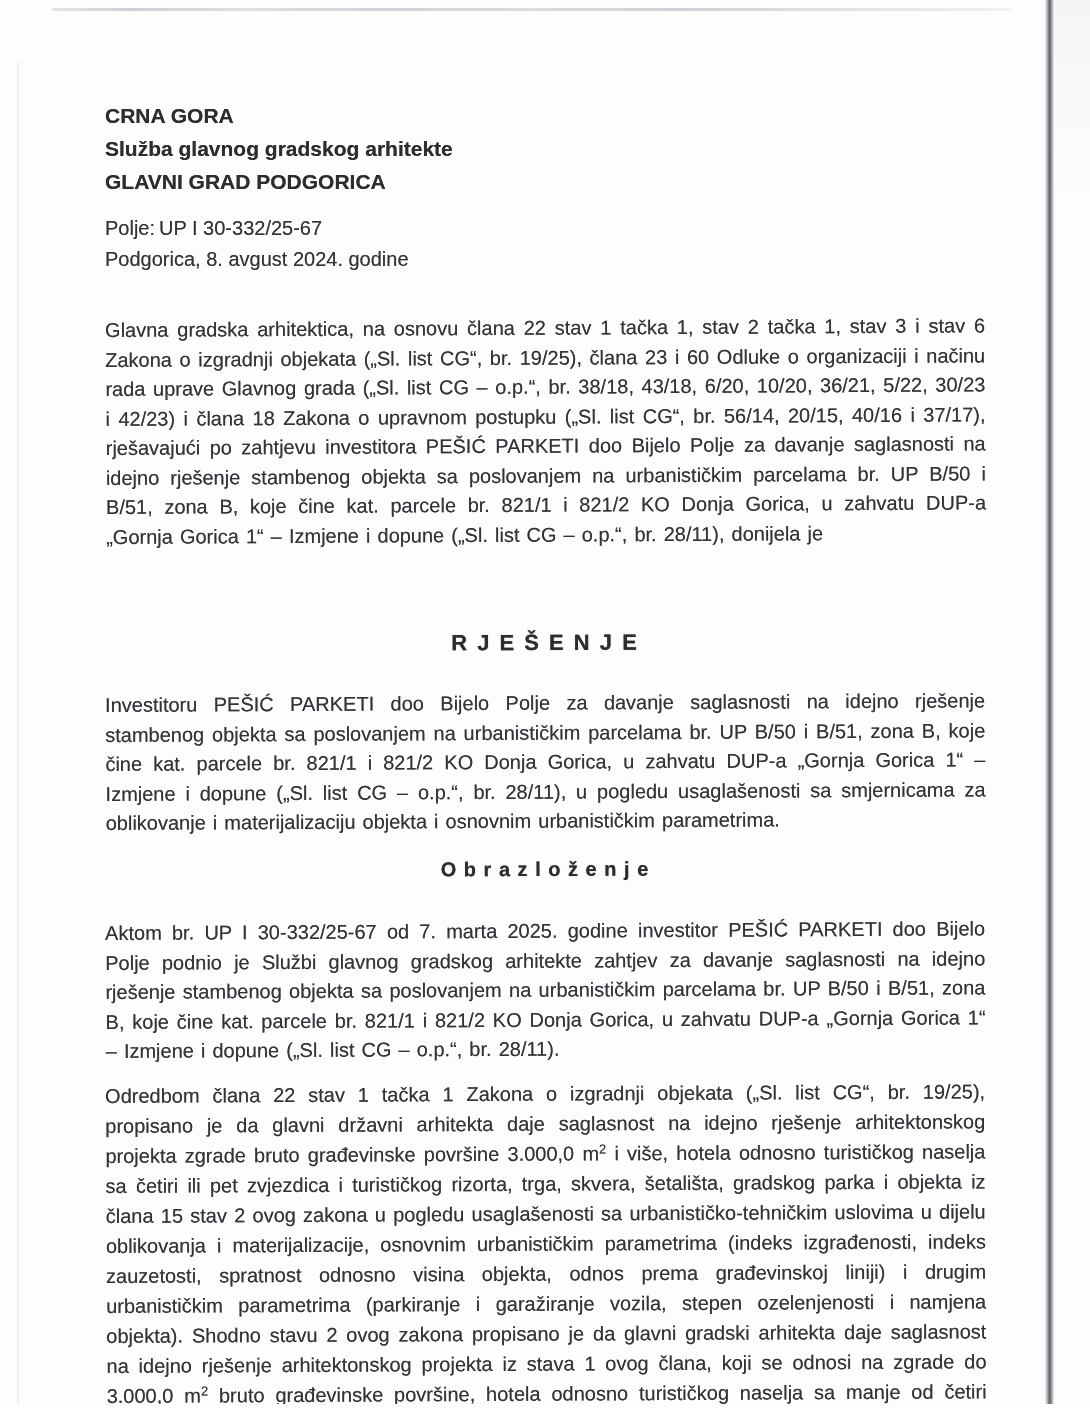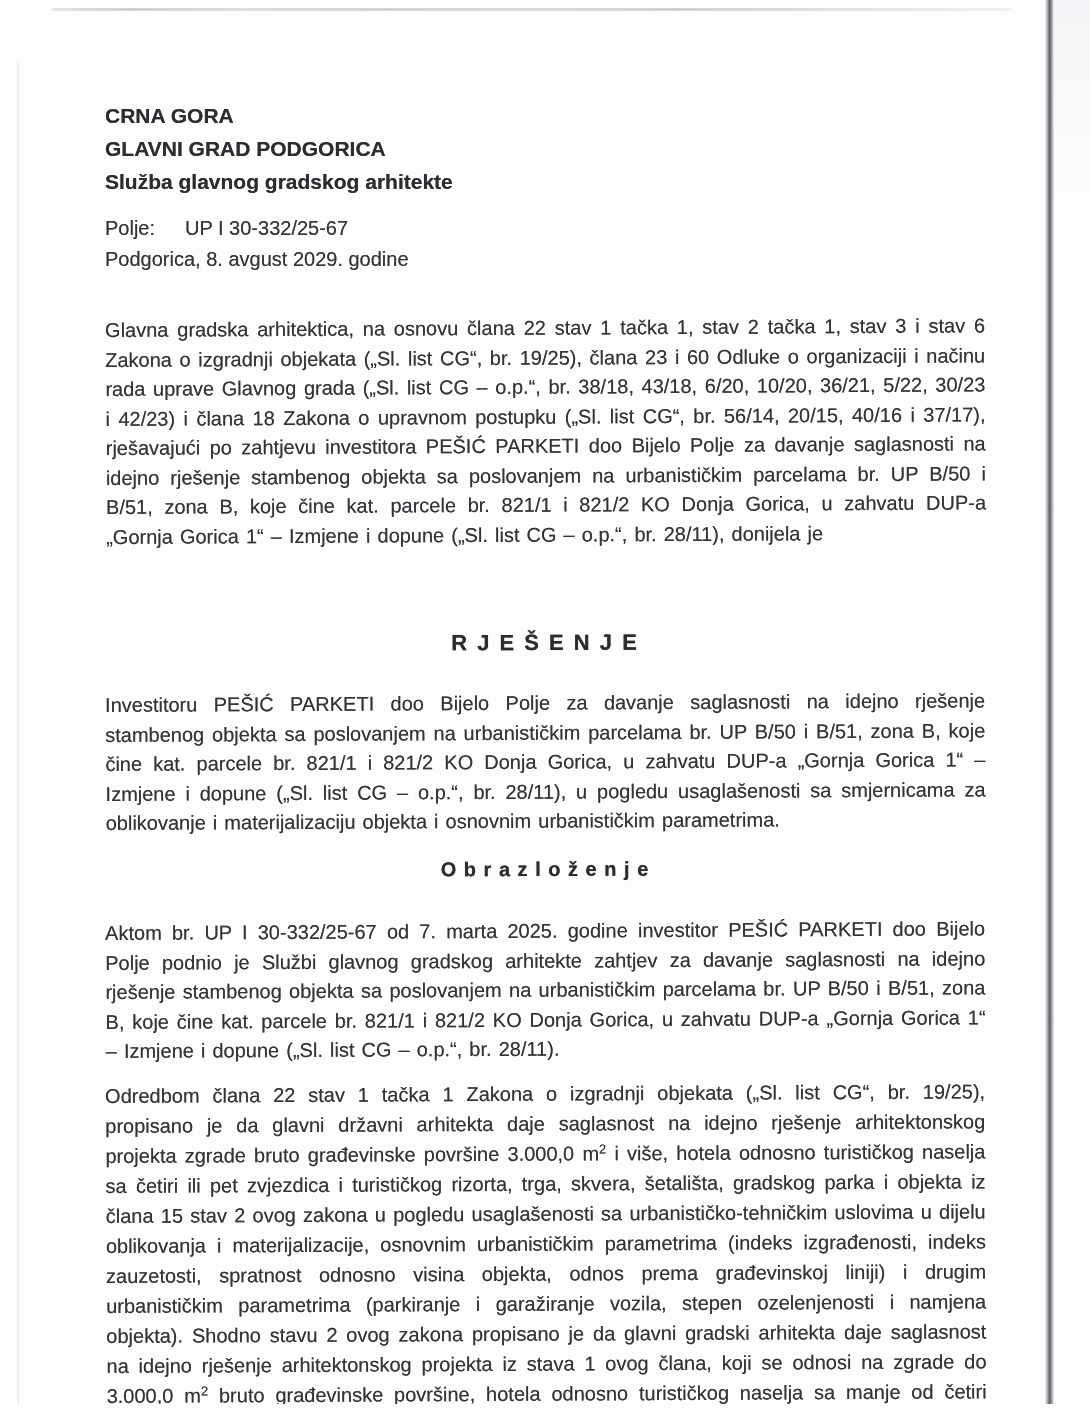--- a/index.html
+++ b/index.html
@@ -66,21 +66,21 @@
     top: 0;
     width: 880px;
     height: 1408px;
   }
   .content .blk { position: absolute; left: 0; width: 880px; }
 
   .letterhead { top: 99px; font-size: 21px; font-weight: 700; line-height: 33px;
     color: #2c2c31; text-shadow: 0 0 0.6px rgba(44,44,49,0.75); }
   .meta { top: 213px; font-size: 20px; line-height: 31px;
     text-shadow: 0 0 0.5px rgba(50,50,55,0.6); }
-  .meta .num-value { margin-left: 30px; }
+  .meta .num-value { margin-left: 4px; }
 
   .para {
     font-size: 20px;
     line-height: 29.5px;
     text-align: justify;
     word-spacing: 1.5px;
     margin: 0;
     text-shadow: 0 0 0.55px rgba(50,50,55,0.65);
     transform: rotate(-0.3deg);
     transform-origin: 0 0;
@@ -120,27 +120,27 @@
 
   <div class="top-edge-line"></div>
   <div class="right-edge-line"></div>
   <div class="left-edge-line"></div>
   <div class="top-right-shade"></div>
 
   <div class="content">
 
     <header class="blk letterhead">
       <div>CRNA GORA</div>
+      <div>Služba glavnog gradskog arhitekte</div>
       <div>GLAVNI GRAD PODGORICA</div>
-      <div>Služba glavnog gradskog arhitekte</div>
     </header>
 
     <div class="blk meta">
       <div><span>Polje:</span><span class="num-value">UP I 30-332/25-67</span></div>
-      <div>Podgorica, 8. avgust 2029. godine</div>
+      <div>Podgorica, 8. avgust 2024. godine</div>
     </div>
 
     <p class="blk para para-intro">Glavna gradska arhitektica, na osnovu člana 22 stav 1 tačka 1, stav 2 tačka 1, stav 3 i stav 6 Zakona o izgradnji objekata („Sl. list CG“, br. 19/25), člana 23 i 60 Odluke o organizaciji i načinu rada uprave Glavnog grada („Sl. list CG – o.p.“, br. 38/18, 43/18, 6/20, 10/20, 36/21, 5/22, 30/23 i 42/23) i člana 18 Zakona o upravnom postupku („Sl. list CG“, br. 56/14, 20/15, 40/16 i 37/17), rješavajući po zahtjevu investitora PEŠIĆ PARKETI doo Bijelo Polje za davanje saglasnosti na idejno rješenje stambenog objekta sa poslovanjem na urbanističkim parcelama br. UP B/50 i B/51, zona B, koje čine kat. parcele br. 821/1 i 821/2 KO Donja Gorica, u zahvatu DUP-a „Gornja Gorica 1“ – Izmjene i dopune („Sl. list CG – o.p.“, br. 28/11), donijela je</p>
 
     <h1 class="blk heading heading-decision">R J E Š E N J E</h1>
 
     <p class="blk para para-decision">Investitoru PEŠIĆ PARKETI doo Bijelo Polje za davanje saglasnosti na idejno rješenje stambenog objekta sa poslovanjem na urbanističkim parcelama br. UP B/50 i B/51, zona B, koje čine kat. parcele br. 821/1 i 821/2 KO Donja Gorica, u zahvatu DUP-a „Gornja Gorica 1“ – Izmjene i dopune („Sl. list CG – o.p.“, br. 28/11), u pogledu usaglašenosti sa smjernicama za oblikovanje i materijalizaciju objekta i osnovnim urbanističkim parametrima.</p>
 
     <h2 class="blk heading heading-rationale">O b r a z l o ž e n j e</h2>
 

